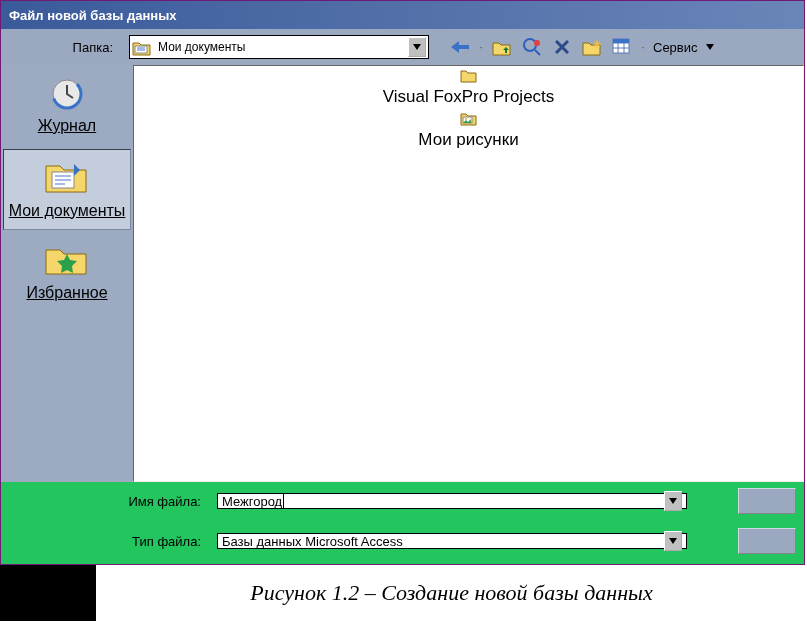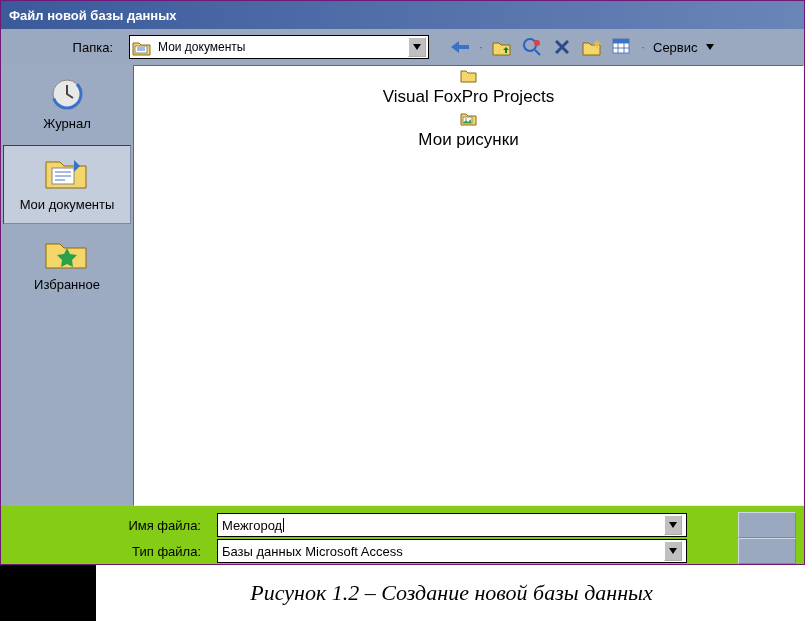--- a/index.html
+++ b/index.html
@@ -96,59 +96,60 @@
     align-items: center;
     padding: 8px 4px 10px 4px;
     text-align: center;
     gap: 6px;
   }
   .place.selected {
     background: #c4cddb;
     border: 1px inset #7a88a0;
   }
   .place .plabel {
-    font-size: 13px;
+    font-size: 16px;
     color: #000;
     line-height: 1.1;
+    text-decoration: underline;
   }
   .file-list {
     flex: 1;
     background: #fff;
     border-left: 1px solid #666;
     border-top: 1px solid #666;
     border-right: 1px solid #eee;
     border-bottom: 1px solid #eee;
     margin: 0 0 0 0;
     overflow: auto;
   }
   .file-row {
     display: flex;
     align-items: center;
     gap: 4px;
     padding: 2px 20px;
     font-size: 17px;
     flex-direction: column;
   }
   .bottom-area {
-    background: #84cc16;
-    padding: 6px 8px 0 8px;
-    display: flex;
-    flex-direction: column;
-    gap: 0;
+    background: #22c55e;
+    padding: 6px 8px 10px 8px;
+    display: flex;
+    flex-direction: column;
+    gap: 14px;
   }
   .field-row {
     display: flex;
     align-items: center;
     gap: 8px;
   }
   .field-row .label { width: 200px; }
   .text-input {
     background: #fff;
     border: 1px solid #000;
-    height: 24px;
+    height: 16px;
     flex: 1;
     display: flex;
     align-items: center;
     padding: 0 4px;
     font-size: 13px;
     max-width: 470px;
   }
   .text-input .dd-arrow {
     margin-left: auto;
     width: 18px;

